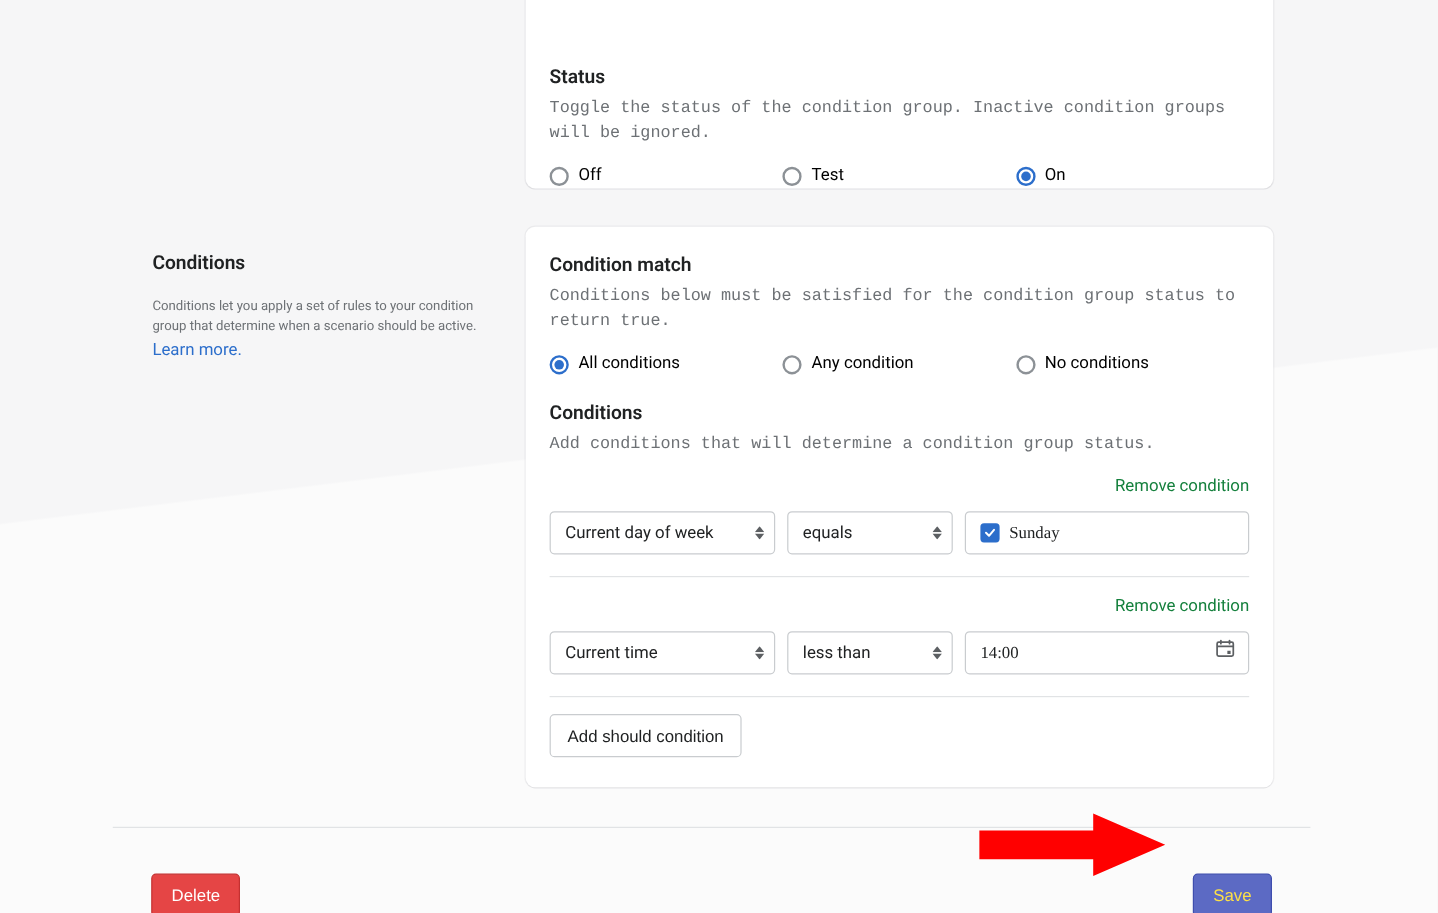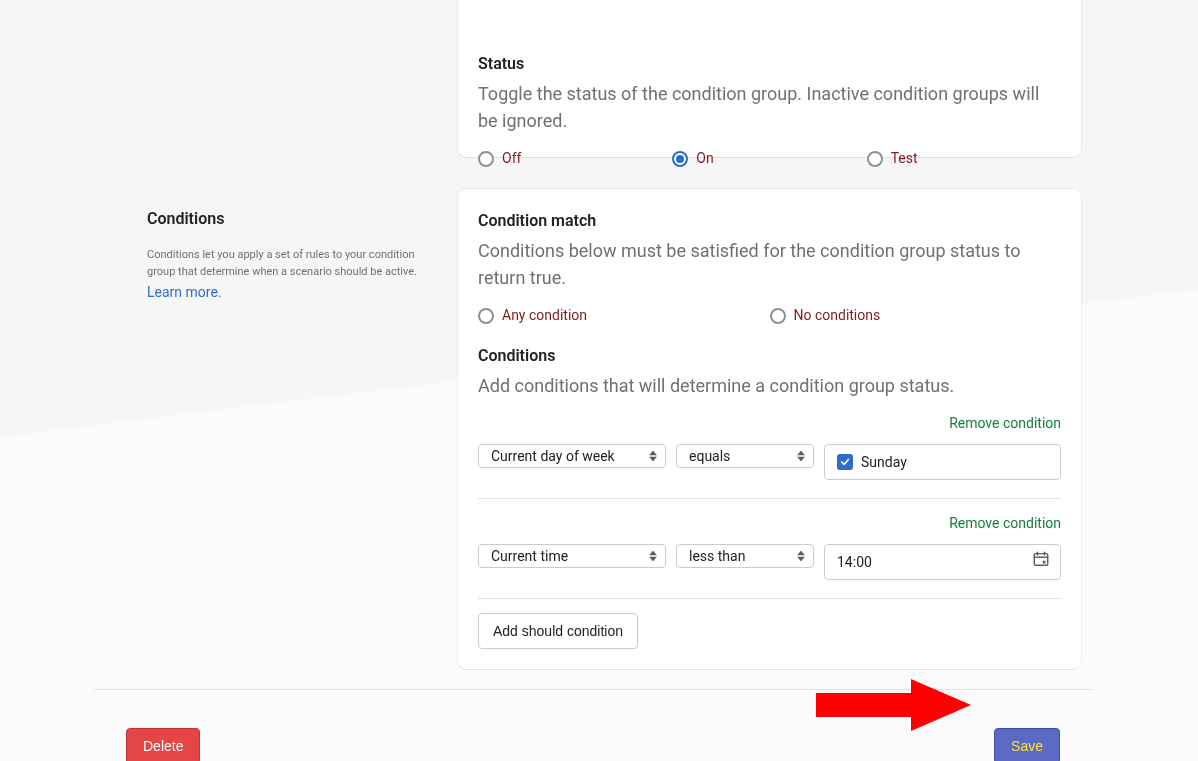--- a/index.html
+++ b/index.html
@@ -18,21 +18,20 @@
     position: relative;
     width: 100%;
     height: 100%;
   }
   .content-wrap {
     position: absolute;
     left: 0;
     right: 0;
     top: 0;
     bottom: 72px;
-    margin-left: 20px;
   }
   .main-col {
     position: absolute;
     left: 438px;
     width: 623px;
   }
   .side-col {
     position: absolute;
     left: 127px;
     width: 280px;
@@ -52,22 +51,23 @@
     min-height: 467px;
   }
   .section-title {
     font-size: 16px;
     font-weight: 600;
     color: #202223;
     margin-bottom: 4px;
   }
   .section-desc {
     color: #6d7175;
-    font-size: 18px;
+    font-size: 14px;
     margin-bottom: 14px;
+    font-family: Liberation Mono, monospace;
   }
   .radio-row {
     display: flex;
     gap: 0;
   }
   .radio-cell {
     flex: 1;
     display: flex;
     align-items: center;
     gap: 8px;
@@ -85,21 +85,21 @@
   .radio.checked {
     border-color: #2c6ecb;
   }
   .radio.checked::after {
     content: "";
     width: 8px; height: 8px;
     background: #2c6ecb;
     border-radius: 50%;
   }
   .radio-label {
-    color: #7f1d1d;
+    color: #000000;
     text-align: right;
   }
   .side-title {
     font-size: 16px;
     font-weight: 600;
     margin-bottom: 16px;
     color: #202223;
   }
   .side-desc {
     color: #6d7175;
@@ -131,21 +131,21 @@
     gap: 10px;
   }
   .divider {
     height: 1px;
     background: #e1e3e5;
     margin: 18px 0 14px 0;
   }
   .select {
     position: relative;
     flex: 0 0 188px;
-    height: 24px;
+    height: 36px;
     border: 1px solid #c9cccf;
     border-radius: 4px;
     background: #fff;
     display: flex;
     align-items: center;
     padding: 0 28px 0 12px;
     color: #202223;
     font-size: 14px;
   }
   .select .caret {
@@ -174,21 +174,21 @@
     width: 16px; height: 16px;
     border: 2px solid #2c6ecb;
     border-radius: 3px;
     background: #2c6ecb;
     display: inline-flex;
     align-items: center;
     justify-content: center;
     flex-shrink: 0;
   }
   .checkbox svg { width: 10px; height: 10px; }
-  .value-text { color: #202223; }
+  .value-text { color: #202223; font-family: Liberation Serif, serif; }
   .cal-icon {
     position: absolute;
     right: 10px;
     top: 50%;
     transform: translateY(-50%);
     color: #5c5f62;
   }
   .add-btn {
     display: inline-flex;
     align-items: center;
@@ -258,40 +258,44 @@
     <div class="main-col card card-top" style="position:absolute;">
       <div style="height:62px;"></div>
       <div class="section-title">Status</div>
       <div class="section-desc">Toggle the status of the condition group. Inactive condition groups will be ignored.</div>
       <div class="radio-row">
         <label class="radio-cell">
           <span class="radio"></span>
           <span class="radio-label">Off</span>
         </label>
         <label class="radio-cell">
+          <span class="radio"></span>
+          <span class="radio-label">Test</span>
+        </label>
+        <label class="radio-cell">
           <span class="radio checked"></span>
           <span class="radio-label">On</span>
-        </label>
-        <label class="radio-cell">
-          <span class="radio"></span>
-          <span class="radio-label">Test</span>
         </label>
       </div>
     </div>
 
     <div class="side-col" style="top:207px;">
       <div class="side-title">Conditions</div>
       <div class="side-desc">Conditions let you apply a set of rules to your condition group that determine when a scenario should be active.</div>
       <a class="link">Learn more.</a>
     </div>
 
     <div class="main-col card card-bottom" style="position:absolute;">
       <div class="section-title">Condition match</div>
       <div class="section-desc">Conditions below must be satisfied for the condition group status to return true.</div>
       <div class="radio-row">
+        <label class="radio-cell">
+          <span class="radio checked"></span>
+          <span class="radio-label">All conditions</span>
+        </label>
         <label class="radio-cell">
           <span class="radio"></span>
           <span class="radio-label">Any condition</span>
         </label>
         <label class="radio-cell">
           <span class="radio"></span>
           <span class="radio-label">No conditions</span>
         </label>
       </div>
 

